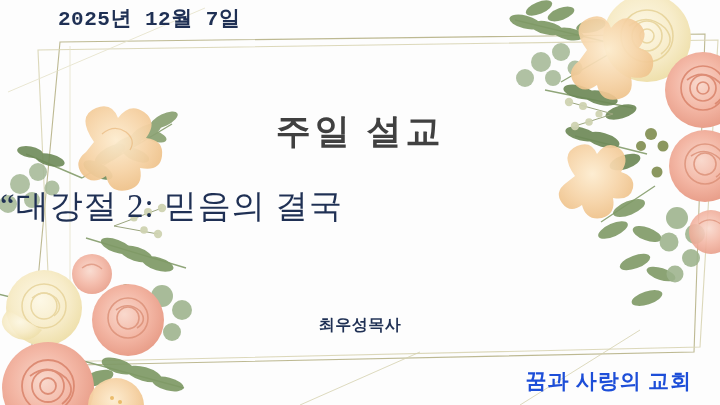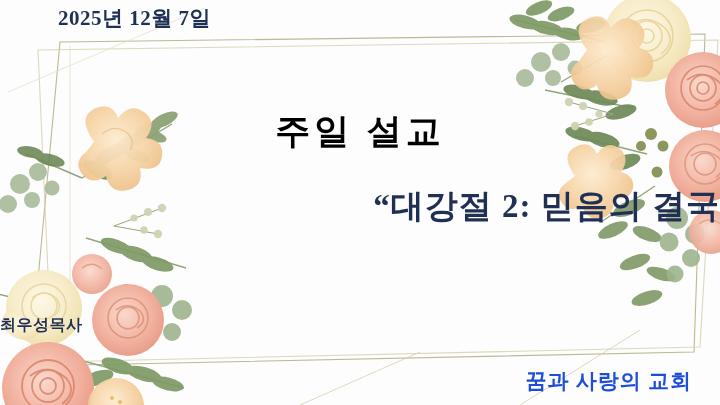--- a/index.html
+++ b/index.html
@@ -37,50 +37,50 @@
   #floral-right {
     right: -10px; top: -14px;
     width: 225px; height: 330px;
   }
 
   
   .date-line {
     position: absolute;
     left: 58px;
     top: 4px;
-    font-family: Liberation Serif, serif;
+    font-family: Liberation Mono, monospace;
     font-weight: bold;
     font-size: 21px;
     letter-spacing: 0.5px;
     color: #1f3054;
     white-space: nowrap;
   }
 
   .sermon-label {
     position: absolute;
     left: 0; width: 720px;
     top: 108px;
-    font-family: Liberation Sans, sans-serif;
+    font-family: Liberation Serif, serif;
     font-weight: bold;
     font-size: 35px;
     letter-spacing: 4px;
-    color: #000000;
+    color: #404040;
     text-align: center;
   }
 
   .sermon-title {
     position: absolute;
     left: 0; width: 720px;
     top: 184px;
     font-family: "Liberation Serif", "DejaVu Serif", serif;
-    font-weight: bold;
+    font-weight: normal;
     font-size: 33px;
     letter-spacing: 1px;
     color: #1f3054;
-    text-align: right;
+    text-align: left;
     white-space: nowrap;
   }
 
   .scripture-ref {
     position: absolute;
     left: 0; width: 720px;
     top: 250px;
     font-family: "Liberation Serif", "DejaVu Serif", serif;
     font-weight: bold;
     font-size: 25px;
@@ -92,20 +92,21 @@
 
   .preacher {
     position: absolute;
     left: 0; width: 720px;
     top: 315px;
     font-family: "Liberation Serif", "DejaVu Serif", serif;
     font-weight: bold;
     font-size: 16px;
     letter-spacing: 0.5px;
     color: #1f3054;
+    text-align: center;
     white-space: nowrap;
   }
 
   .church-name {
     position: absolute;
     right: 28px;
     top: 367px;
     font-family: "Liberation Serif", "DejaVu Serif", serif;
     font-weight: bold;
     font-size: 21px;

